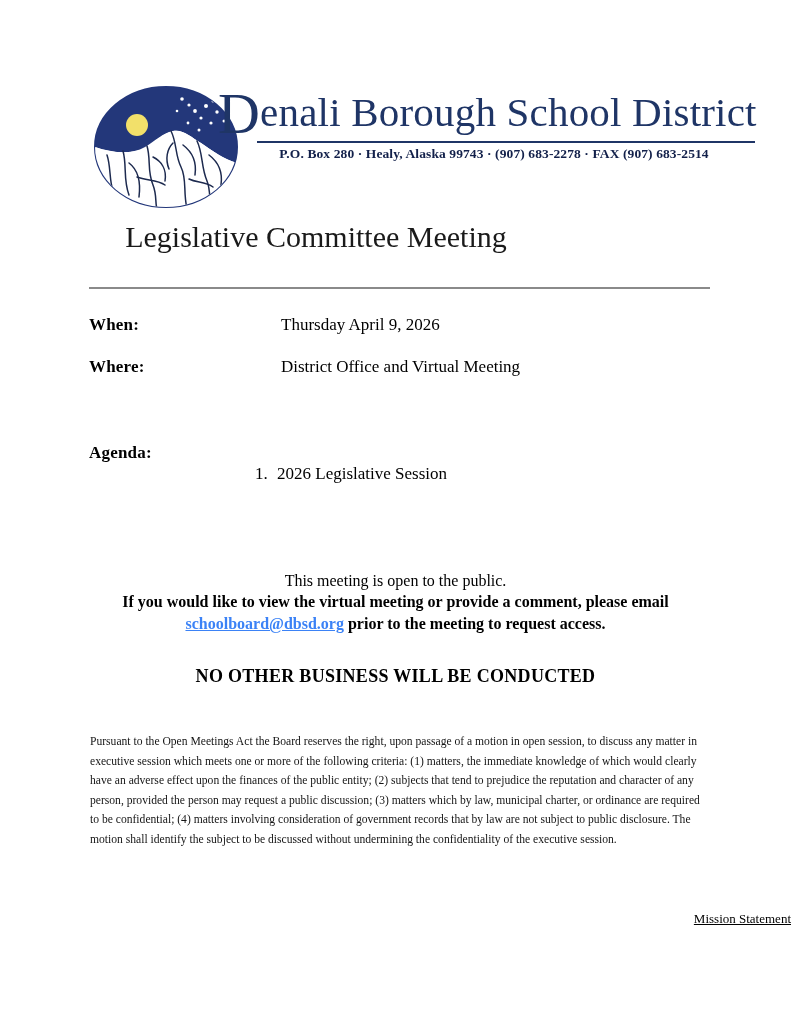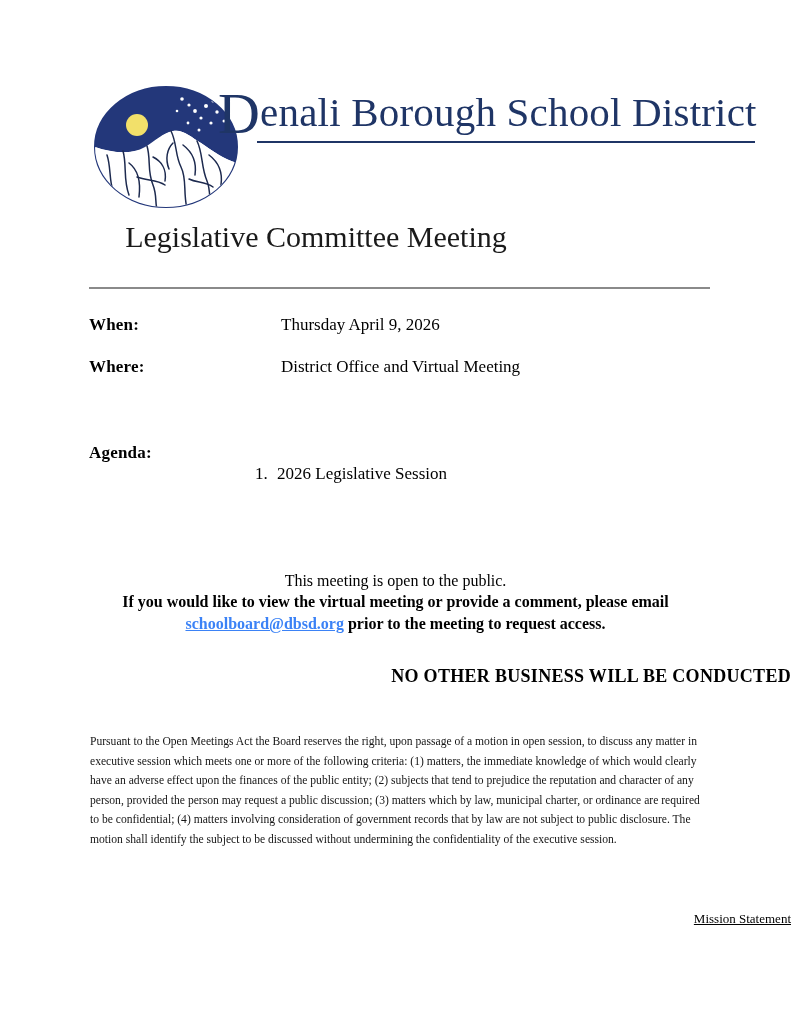--- a/index.html
+++ b/index.html
@@ -168,21 +168,21 @@
   .email-link {
     color: #3b82f6;
     text-decoration: underline;
   }
 
   .no-other-business {
     position: absolute;
     left: 0;
     top: 666px;
     width: 791px;
-    text-align: right;
+    text-align: center;
     font-size: 18px;
     font-weight: bold;
     letter-spacing: 0.3px;
   }
 
   
   .fineprint {
     position: absolute;
     left: 90px;
     top: 732px;
@@ -262,20 +262,21 @@
             </g>
           </g>
         </svg>
       </span>
     </div>
 
     <div class="district-name"><span class="dropcap">D</span><span>enali Borough School District</span></div>
 
     <div class="head-rule"></div>
 
+    <div class="address-line">P.O. Box 280 · Healy, Alaska 99743 · (907) 683-2278 · FAX (907) 683-2514</div>
   </div>
 
   <div class="meeting-title">Legislative Committee Meeting</div>
   <div class="title-rule"></div>
 
   <div class="details">
     <div class="detail-row">
       <div class="detail-label">When:</div>
       <div class="detail-value">Thursday April 9, 2026</div>
     </div>

